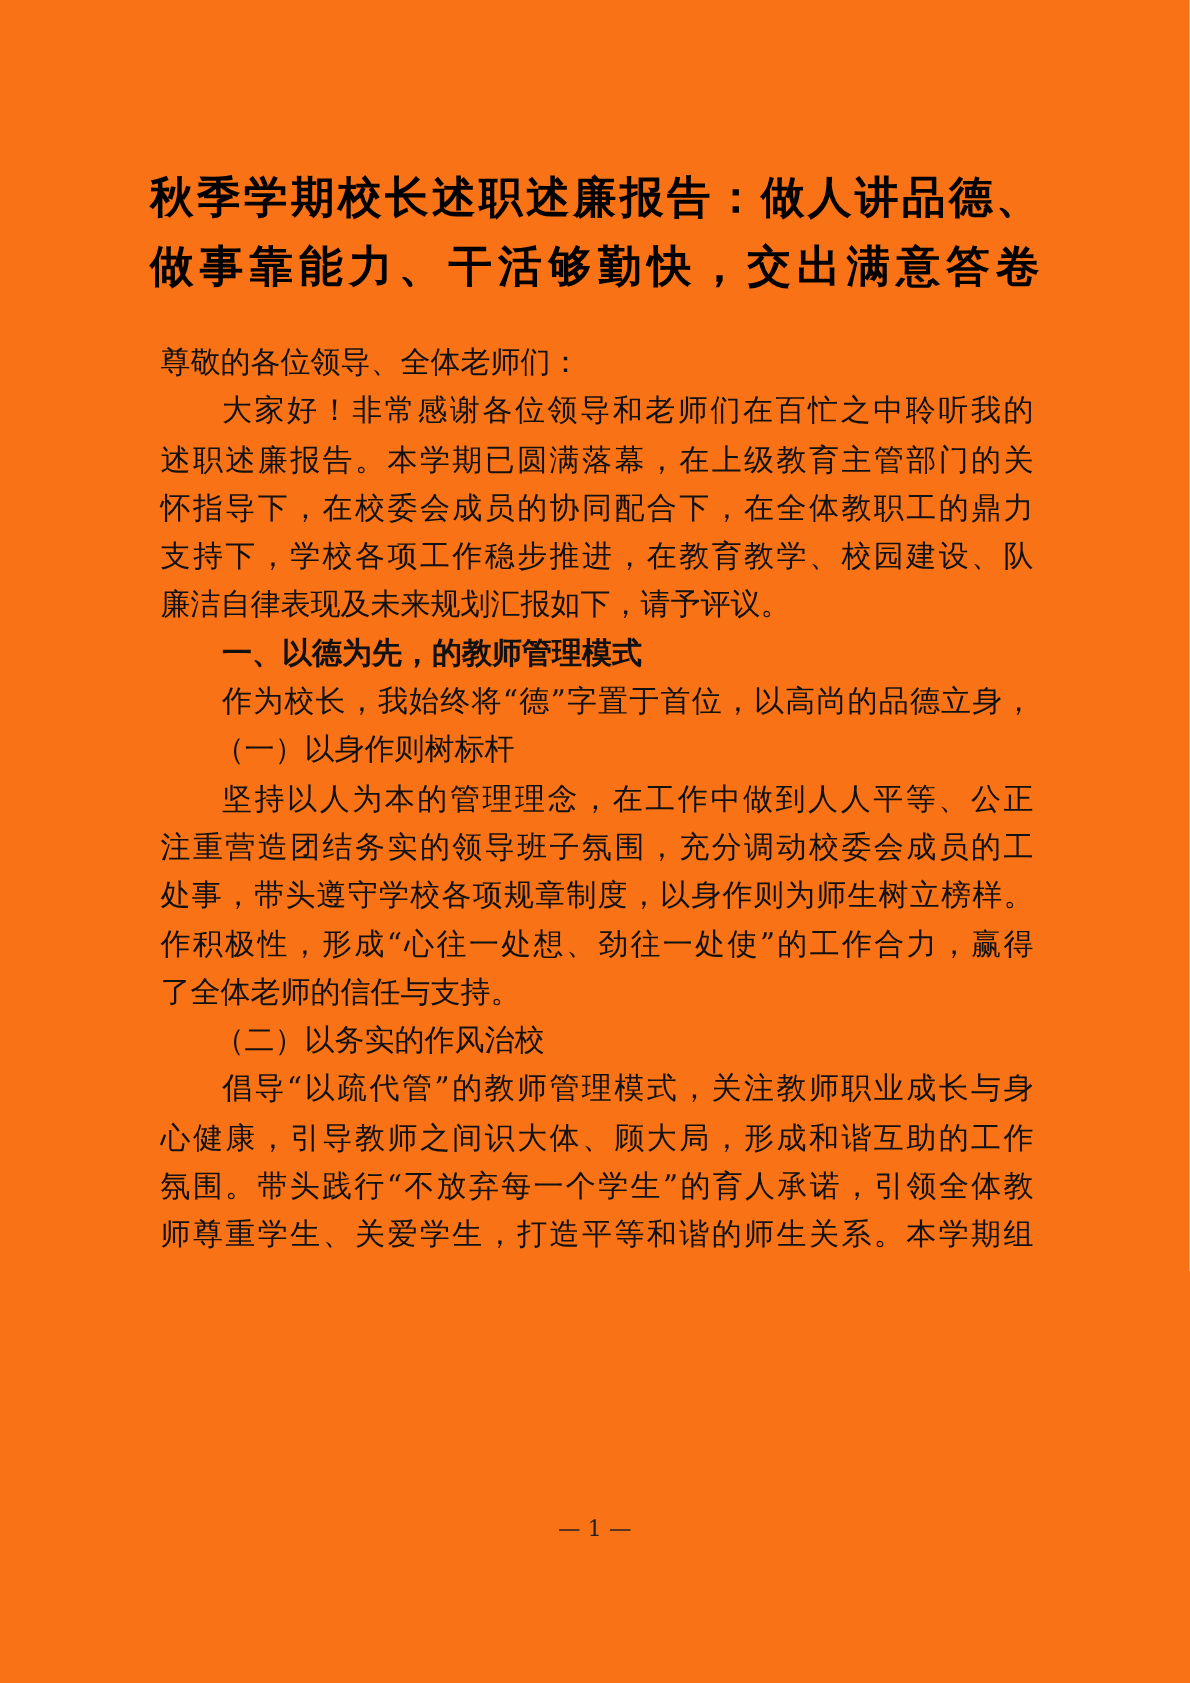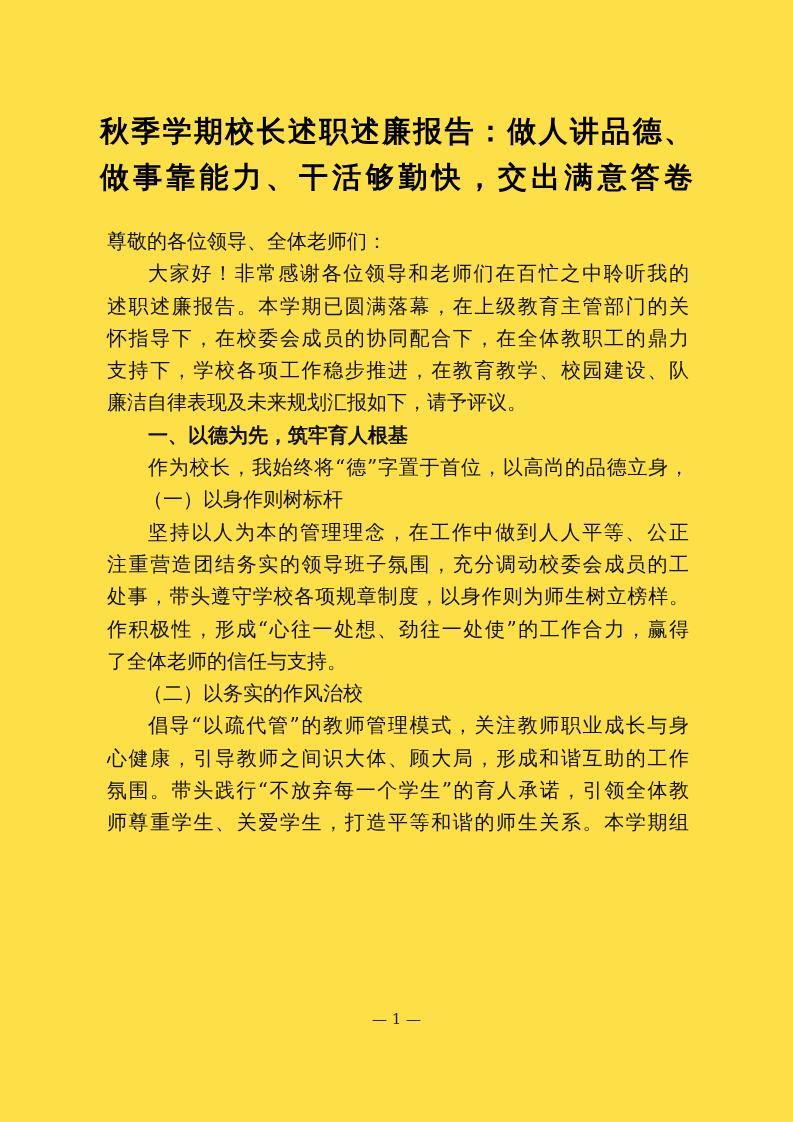--- a/index.html
+++ b/index.html
@@ -1,17 +1,17 @@
 <!DOCTYPE html>
 <html><head>
 <meta charset="utf-8">
 <style>
   html, body { margin: 0; padding: 0; background: #ffffff; }
   body { width: 793px; height: 1122px; position: relative; overflow: hidden; font-family: "DejaVu Serif", "Liberation Serif", serif; color: #111; }
-  .page { position: absolute; left: 0; top: 0; width: 793px; height: 1122px; background: #fde047; }
+  .page { position: absolute; left: 0; top: 0; width: 793px; height: 1122px; background: #f97316; }
   .title { position: absolute; left: 100px; top: 108px; width: 593px; font-family: "DejaVu Sans", "Liberation Sans", sans-serif; font-weight: bold; font-size: 29px; line-height: 46px; color: #000; text-align: justify; text-align-last: justify; }
   .title .tl { display: block; white-space: nowrap; text-align: justify; text-align-last: justify; }
   .body { position: absolute; left: 107px; top: 225px; width: 582px; }
   .line { display: block; height: 32.3px; line-height: 32.3px; font-size: 20px; white-space: nowrap; text-align: justify; text-align-last: justify; letter-spacing: 0; }
   .line.last { text-align-last: left; }
   .line.indent { padding-left: 41px; }
   .line.h1 { font-family: "DejaVu Sans", "Liberation Sans", sans-serif; font-weight: bold; text-align-last: left; padding-left: 41px; }
   .line.h2 { text-align-last: left; padding-left: 36px; }
   .footer { position: absolute; left: 0; width: 793px; top: 1010px; text-align: center; font-size: 15px; color: #222; }
 </style>
@@ -25,21 +25,21 @@
   </div>
 
   <div class="body">
     <span class="line last">尊敬的各位领导、全体老师们：</span>
     <div id="lines">
         <span class="line indent">大家好！非常感谢各位领导和老师们在百忙之中聆听我的</span>
         <span class="line">述职述廉报告。本学期已圆满落幕，在上级教育主管部门的关</span>
         <span class="line">怀指导下，在校委会成员的协同配合下，在全体教职工的鼎力</span>
         <span class="line">支持下，学校各项工作稳步推进，在教育教学、校园建设、队</span>
         <span class="line last">廉洁自律表现及未来规划汇报如下，请予评议。</span>
-        <span class="line h1">一、以德为先，筑牢育人根基</span>
+        <span class="line h1">一、以德为先，的教师管理模式</span>
         <span class="line indent">作为校长，我始终将“德”字置于首位，以高尚的品德立身，</span>
         <span class="line h2">（一）以身作则树标杆</span>
         <span class="line indent">坚持以人为本的管理理念，在工作中做到人人平等、公正</span>
         <span class="line">注重营造团结务实的领导班子氛围，充分调动校委会成员的工</span>
         <span class="line">处事，带头遵守学校各项规章制度，以身作则为师生树立榜样。</span>
         <span class="line">作积极性，形成“心往一处想、劲往一处使”的工作合力，赢得</span>
         <span class="line last">了全体老师的信任与支持。</span>
         <span class="line h2">（二）以务实的作风治校</span>
         <span class="line indent">倡导“以疏代管”的教师管理模式，关注教师职业成长与身</span>
         <span class="line">心健康，引导教师之间识大体、顾大局，形成和谐互助的工作</span>

